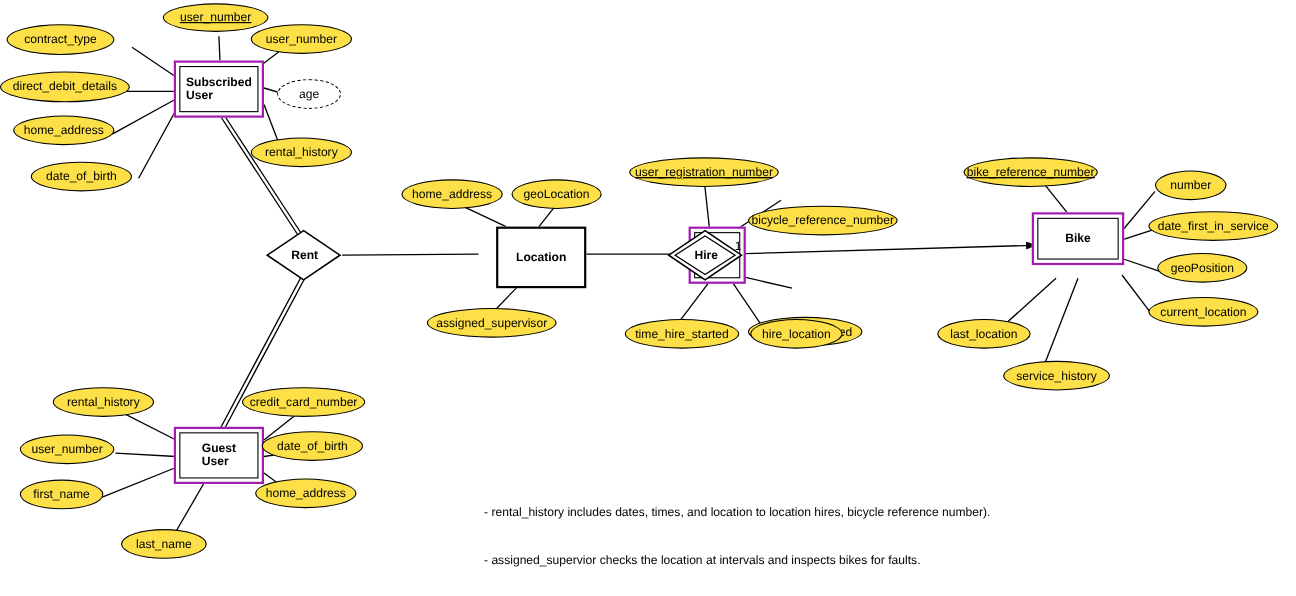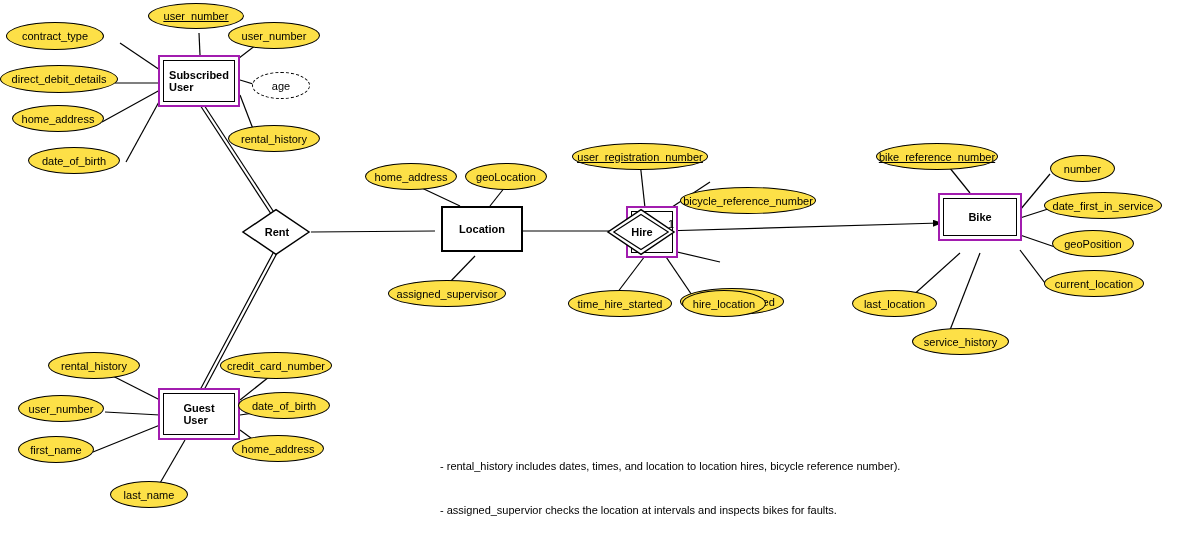--- a/index.html
+++ b/index.html
@@ -187,21 +187,21 @@
   <div class="entity-double" style="left:158px;top:55px;width:82px;height:52px;">
     <span style="white-space:pre-line;font-size:11px;">Subscribed
 User</span>
   </div>
 
   <div class="entity-double" style="left:158px;top:388px;width:82px;height:52px;">
     <span style="white-space:pre-line;font-size:11px;">Guest
 User</span>
   </div>
 
-  <div class="entity-box" style="left:441px;top:206px;width:82px;height:46px;">
+  <div class="entity-box" style="left:451px;top:206px;width:82px;height:56px;">
     <span>Location</span>
   </div>
 
   <div class="entity-double" style="left:626px;top:206px;width:52px;height:52px;">
     <span>Hire</span>
   </div>
 
   <div class="entity-double" style="left:938px;top:193px;width:84px;height:48px;">
     <span>Bike</span>
   </div>

